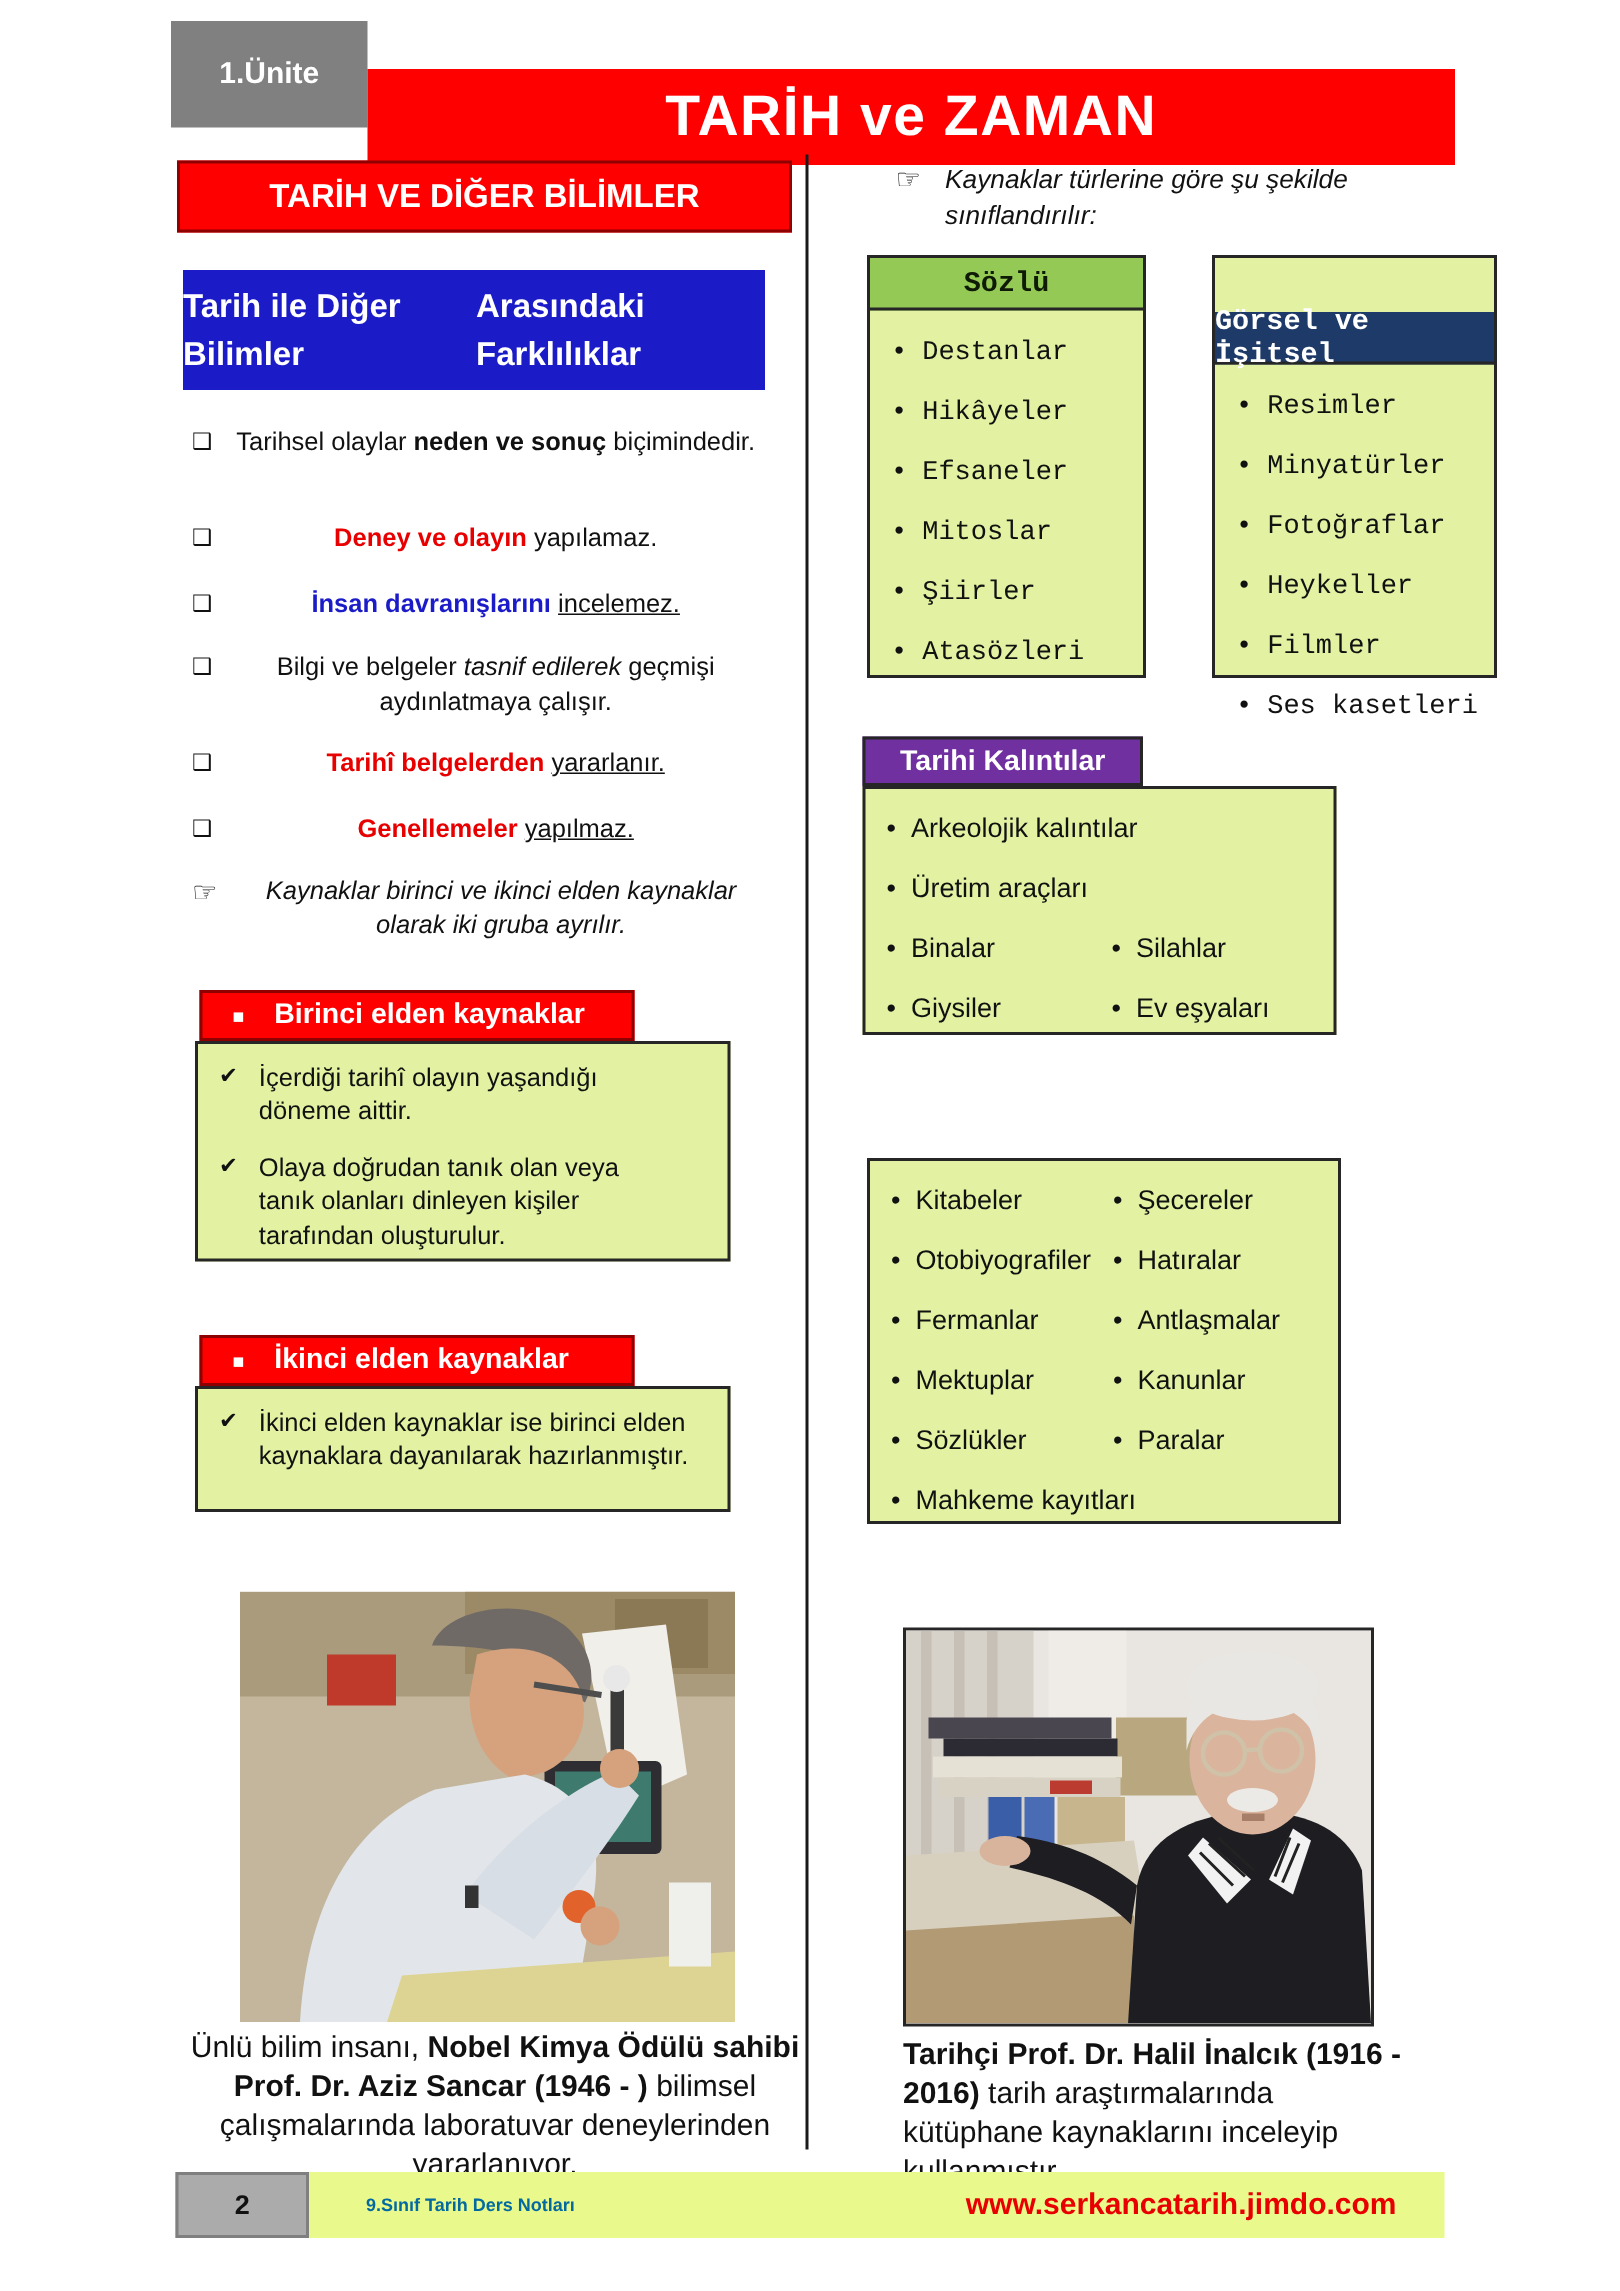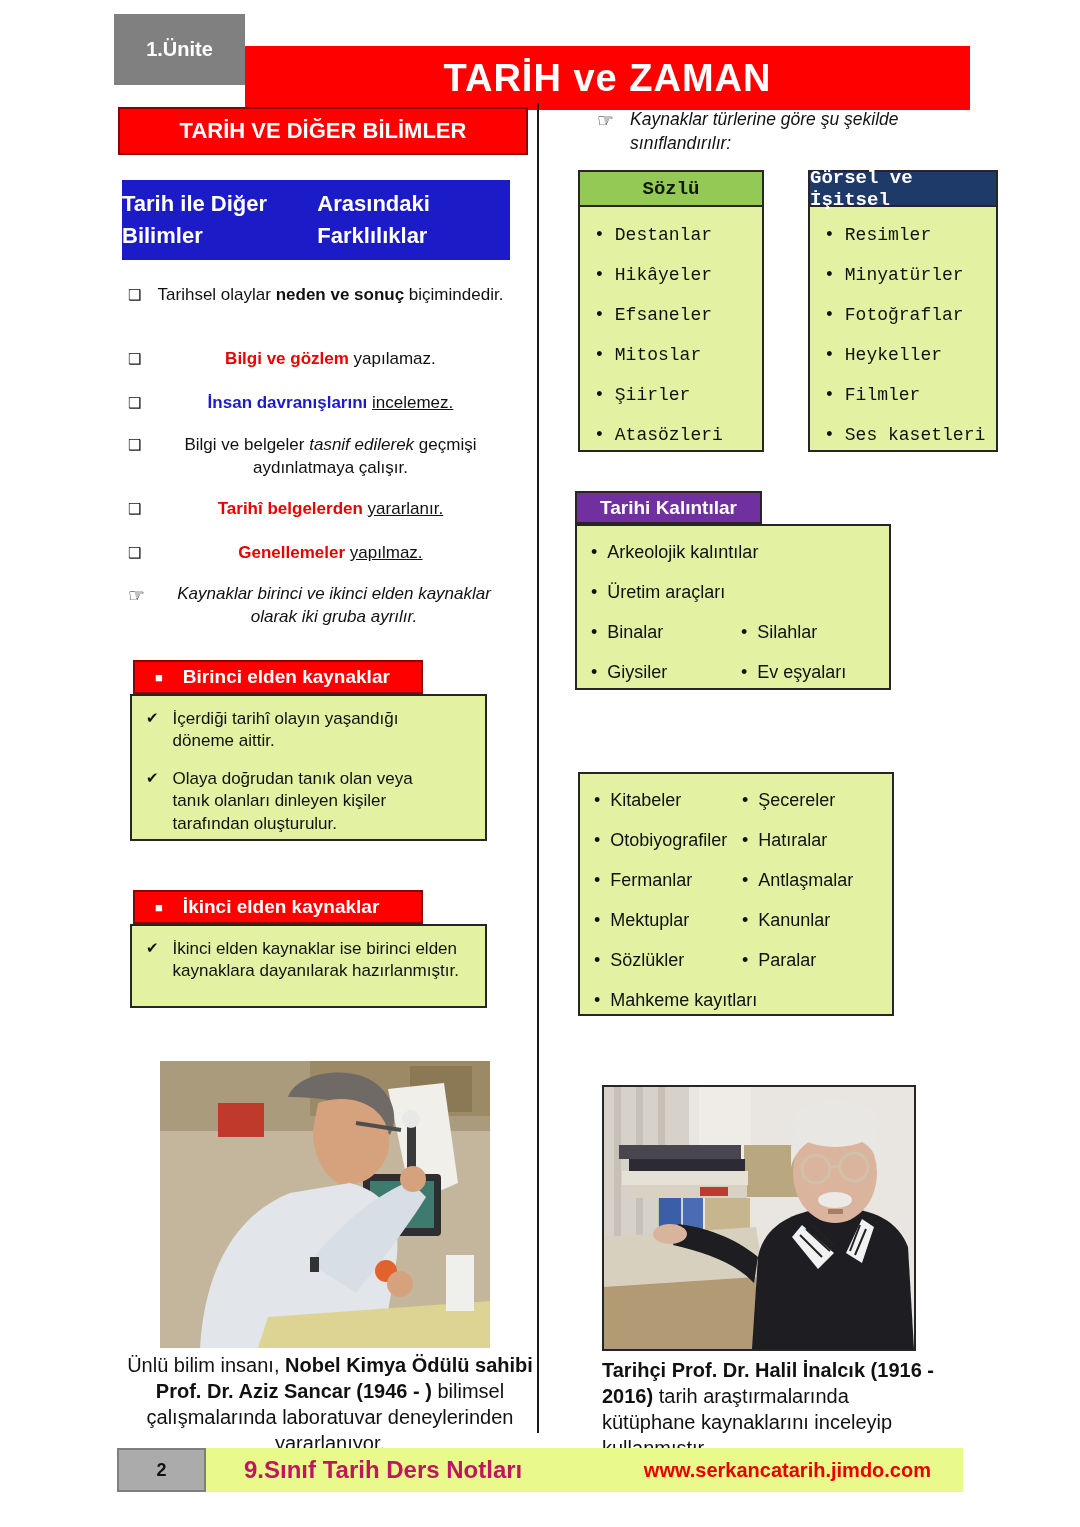--- a/index.html
+++ b/index.html
@@ -39,21 +39,21 @@
   .check-item .glyph{font-size:15px;flex:0 0 auto;}
 
   
   .note{left:597px;top:108px;width:330px;display:flex;gap:16px;font-size:17.5px;line-height:1.35;}
   .note .txt{font-style:italic;width:295px;}
 
   .listbox{border:2px solid #262626;background:#e2f2a2;box-sizing:border-box;font-family:Liberation Mono, monospace;}
   .listbox .hd{height:35px;border-bottom:2px solid #262626;display:flex;align-items:center;justify-content:center;
                font-weight:bold;font-size:19px;box-sizing:border-box;}
   .hd-green{background:#93c954;color:#0e1a06;}
-  .hd-navy{background:#1e3a68;color:#fff;}
+  .hd-navy{background:#1e3a68;color:#fff;margin-top:36px;}
   .listbox ul{list-style:none;margin:0;padding:8px 0 0 14px;}
   .listbox li{height:40px;display:flex;align-items:center;gap:10px;font-size:18px;}
 
   .tag-header{color:#fff;font-weight:bold;font-size:19px;display:flex;align-items:center;justify-content:center;
               border:2px solid #262626;box-sizing:border-box;}
   .tag-purple{background:#7030a0;}
   .tag-darkred{background:#c00000;}
   .grid-body{background:#e2f2a2;border:2px solid #262626;box-sizing:border-box;padding:6px 0 0 14px;}
   .grid-row{height:40px;display:flex;align-items:center;font-size:18px;}
   .cell{display:flex;align-items:center;gap:10px;}
@@ -63,21 +63,21 @@
   .photo{overflow:hidden;}
   .photo2-frame{border:2px solid #262626;box-sizing:border-box;}
 
   .caption{font-size:20px;line-height:1.3;}
   .caption-center{text-align:center;}
 
   
   .pagenum{left:117px;top:1448px;width:89px;height:44px;background:#ababab;border:2px solid #7f7f7f;
            display:flex;align-items:center;justify-content:center;font-weight:bold;font-size:18px;box-sizing:border-box;}
   .footbar{left:206px;top:1448px;width:757px;height:44px;background:#e9f98b;display:flex;align-items:center;}
-  .foot-title{margin-left:38px;font-weight:bold;font-size:24px;color:#be185d;}
+  .foot-title{margin-left:38px;font-weight:bold;font-size:12px;color:#0369a1;}
   .foot-url{margin-left:auto;margin-right:32px;font-weight:bold;font-size:20px;color:#e80000;}
 </style>
 </head>
 <body>
 
 <div class="page">
 
   <div class="abs unit-box">
     <span>1.Ünite</span>
   </div>
@@ -96,21 +96,21 @@
     <span>Arasındaki Farklılıklar</span>
   </div>
 
   <div class="abs bullet" style="top:284px">
     <span class="glyph">❑</span>
     <span class="txt"><span>Tarihsel olaylar </span><span class="b">neden ve sonuç</span><span> biçimindedir.</span></span>
   </div>
 
   <div class="abs bullet" style="top:348px">
     <span class="glyph">❑</span>
-    <span class="txt"><span class="b red">Bilgi ve gözlem</span><span> yapılamaz.</span></span>
+    <span class="txt"><span class="b red">Deney ve olayın</span><span> yapılamaz.</span></span>
   </div>
 
   <div class="abs bullet" style="top:392px">
     <span class="glyph">❑</span>
     <span class="txt"><span class="b blue">İnsan davranışlarını</span><span> </span><span class="u">incelemez.</span></span>
   </div>
 
   <div class="abs bullet" style="top:434px">
     <span class="glyph">❑</span>
     <span class="txt"><span>Bilgi ve belgeler </span><span class="i">tasnif edilerek</span><span> geçmişi aydınlatmaya çalışır.</span></span>

